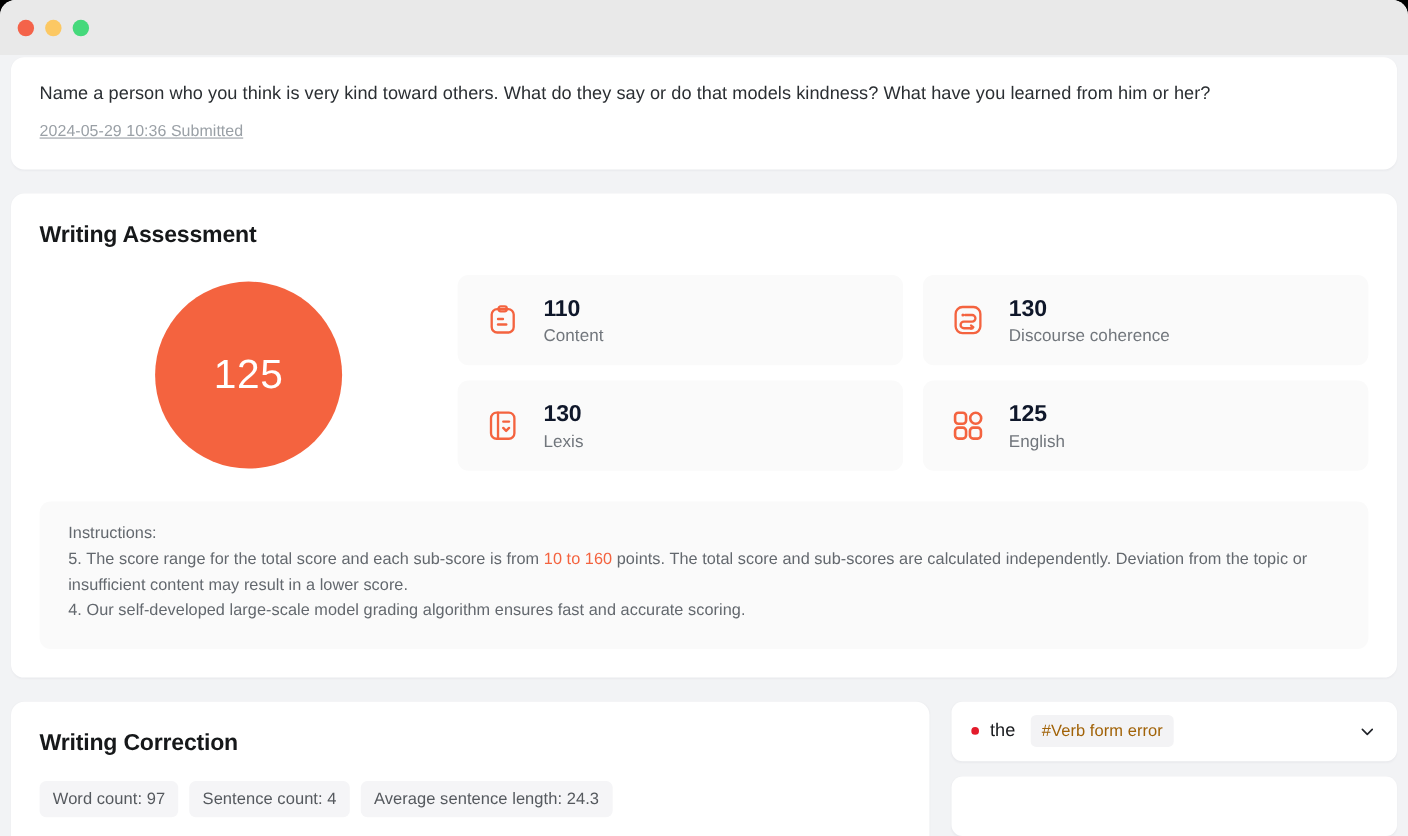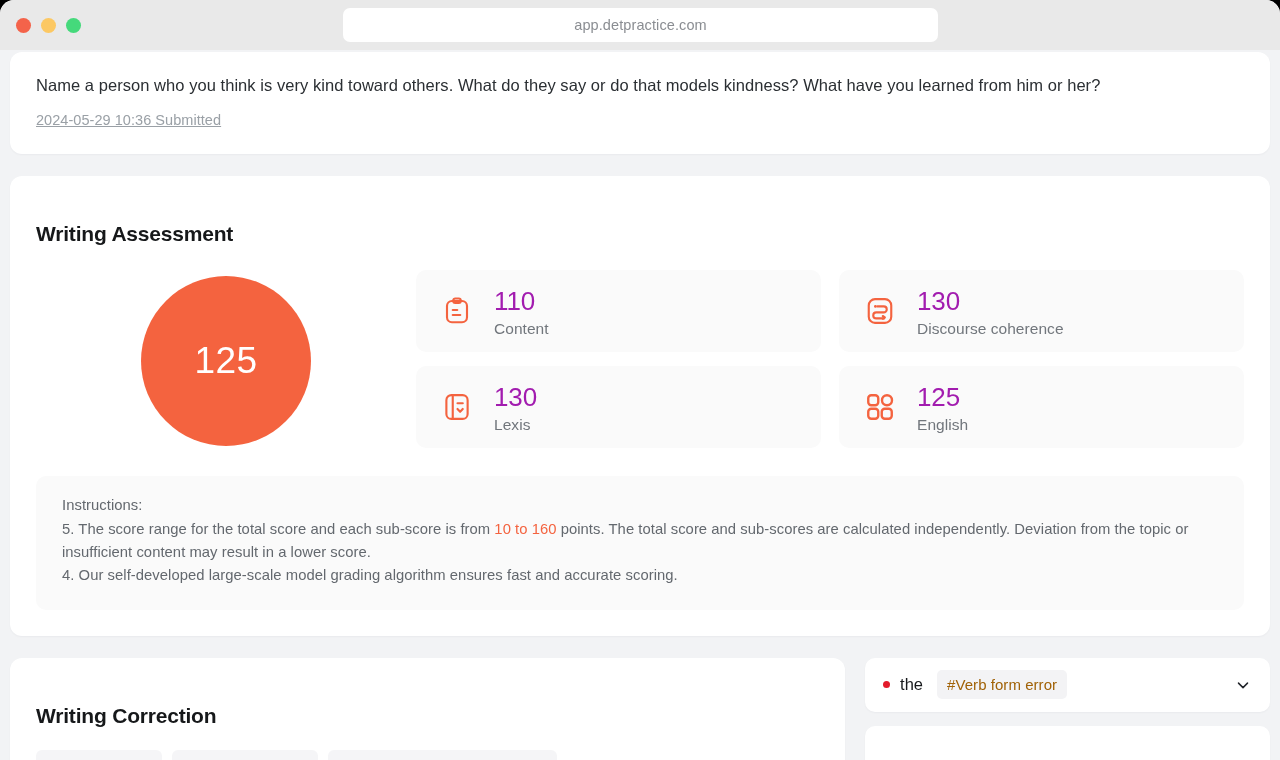--- a/index.html
+++ b/index.html
@@ -76,21 +76,20 @@
     text-decoration: underline;
   }
 
   
   .assess-card { margin-top: 22px; padding: 26px; }
   .section-title {
     font-size: 21px;
     font-weight: bold;
     color: #16181a;
     letter-spacing: -.2px;
-    margin-top: 20px;
   }
 
   .score-row {
     display: flex;
     align-items: flex-start;
     margin-top: 24px;
   }
   .circle-wrap {
     width: 380px;
     display: flex;
@@ -118,23 +117,23 @@
     background: #fafafa;
     border-radius: 10px;
     height: 82px;
     display: flex;
     align-items: center;
     padding: 0 26px;
     gap: 22px;
   }
   .sub-icon { width: 30px; height: 30px; flex: 0 0 30px; display:block; }
   .sub-val {
-    font-size: 26px;
-    font-weight: normal;
-    color: #a21caf;
+    font-size: 21px;
+    font-weight: bold;
+    color: #0f172a;
     line-height: 1.25;
     letter-spacing: -.1px;
   }
   .sub-label {
     font-size: 15.5px;
     color: #71767c;
     margin-top: 3px;
     letter-spacing: .05px;
   }
 
@@ -213,23 +212,20 @@
 </head>
 <body>
 
 <div id="app">
 
   <div class="chrome">
     <div class="lights">
       <div class="light red"></div>
       <div class="light yellow"></div>
       <div class="light green"></div>
-    </div>
-    <div class="urlbar">
-      <span>app.detpractice.com</span>
     </div>
   </div>
 
   <div class="page">
 
     <div class="card prompt-card">
       <div class="prompt-text">Name a person who you think is very kind toward others. What do they say or do that models kindness? What have you learned from him or her?</div>
       <div class="prompt-meta">2024-05-29 10:36 Submitted</div>
     </div>
 

